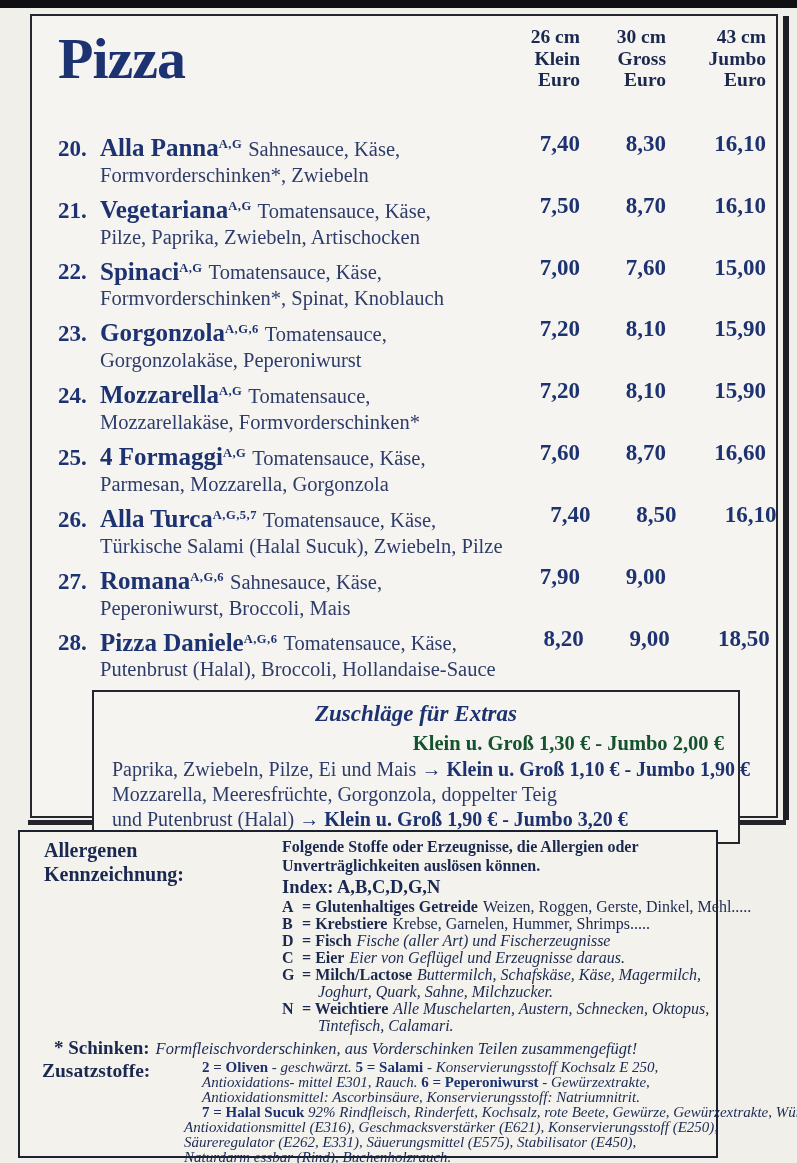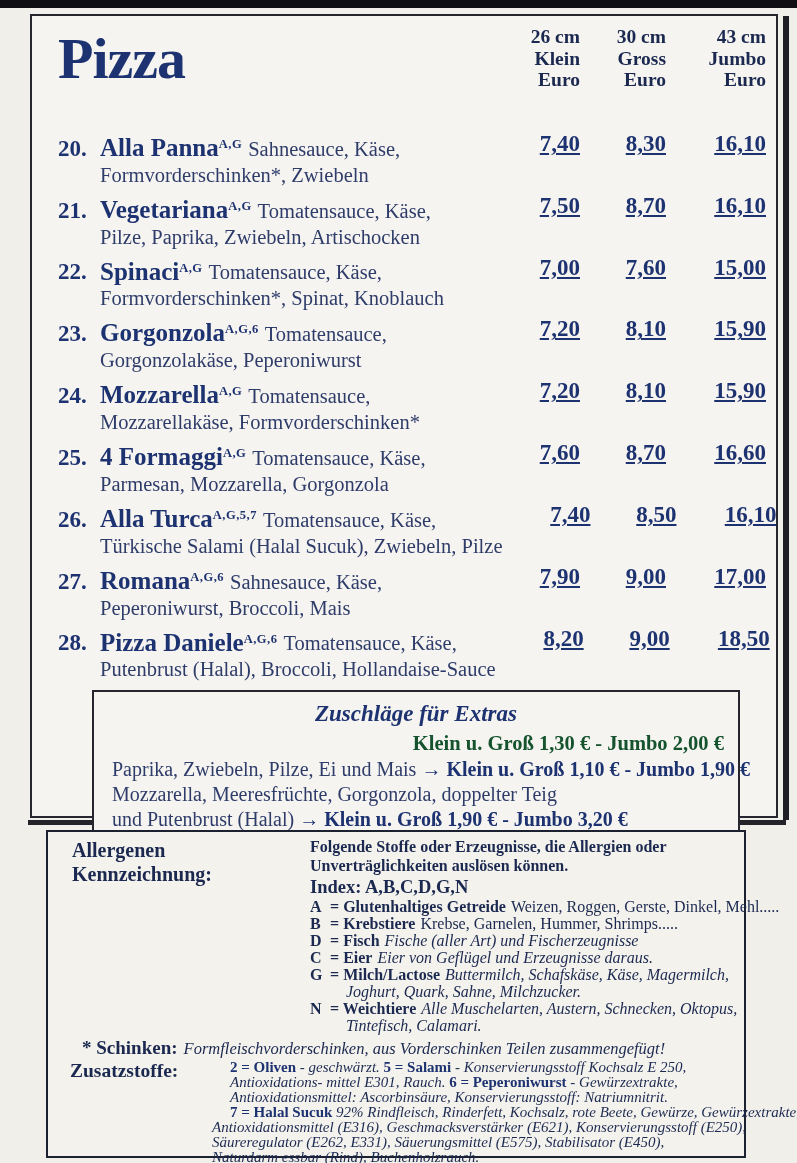--- a/index.html
+++ b/index.html
@@ -34,41 +34,41 @@
   .items { margin-top:4px; }
   .item { display:flex; margin-bottom:4px; }
   .item-text { flex:1; }
   .line1 { font-size:20.5px; line-height:28px; white-space:nowrap; }
   .num { display:inline-block; width:42px; font-weight:bold; font-size:23px; color:#1d3270; }
   .iname { font-weight:bold; font-size:25px; color:#1d3270; }
   .isup { font-weight:bold; font-size:12.5px; color:#1d3270; vertical-align:super; letter-spacing:.5px; }
   .idesc { color:#2e3c6a; margin-left:6px; }
   .line2 { padding-left:42px; font-size:20.5px; line-height:25px; color:#2e3c6a; white-space:nowrap; }
   .prices { display:flex; flex:0 0 274px; }
-  .price { font-weight:bold; font-size:23px; line-height:28px; color:#1d3270; text-align:right;text-decoration:underline; }
+  .price { font-weight:bold; font-size:23px; line-height:28px; color:#1d3270; text-align:right; }
   .price.c0 { width:88px; } .price.c1 { width:86px; } .price.c2 { width:100px; }
 
   
   .extras-box {
     margin:8px 0 0 34px; width:648px;
     border:2px solid #26262e; padding:8px 14px 10px;
     background:#f6f4f0;
   }
   .extras-title { text-align:center; font-style:italic; font-weight:bold; font-size:23px; line-height:28px; color:#1d3270; }
   .extras-subtitle { text-align:right; font-weight:bold; font-size:20.5px; line-height:26px; color:#14532d; margin-top:2px; }
   .extras-lines { margin-top:1px; padding-left:4px; }
   .extra-line { font-size:20px; line-height:25px; color:#2e3c6a; white-space:nowrap; }
   .b { font-weight:bold; color:#1d3270; font-style:normal; }
   .i { font-style:italic; }
 
   
   .allerg-box {
     position:absolute; left:18px; top:830px; width:700px; height:328px;
     background:#f4f2ed; border:2.5px solid #1c2130;
-    padding-top:6px; color:#1b2950;margin-left:28px;
+    padding-top:6px; color:#1b2950;
   }
   .allerg-row1 { display:flex; padding-left:24px; }
   .allerg-label { flex:0 0 238px; font-weight:bold; font-size:20px; line-height:24px; }
   .allerg-right { flex:1; }
   .intro { font-weight:bold; font-size:16px; line-height:18.5px; }
   .index-title { font-weight:bold; font-size:18.5px; line-height:20px; margin-top:2px; }
   .entries { margin-top:1px; }
   .entry-line { font-size:16px; line-height:17px; white-space:nowrap; }
   .entry-letter { display:inline-block; width:16px; font-weight:bold; }
   .entry-eq { font-weight:bold; }
@@ -191,21 +191,20 @@
           </div>
         </div>
         <div class="item">
           <div class="item-text">
             <div class="line1"><span class="num">27.</span><span class="iname">Romana</span><sup class="isup">A,G,6</sup><span class="idesc">Sahnesauce, Käse,</span></div>
             <div class="line2">Peperoniwurst, Broccoli, Mais</div>
           </div>
           <div class="prices">
             <span class="price c0">7,90</span>
             <span class="price c1">9,00</span>
-            <span class="price c2">17,00</span>
           </div>
         </div>
         <div class="item">
           <div class="item-text">
             <div class="line1"><span class="num">28.</span><span class="iname">Pizza Daniele</span><sup class="isup">A,G,6</sup><span class="idesc">Tomatensauce, Käse,</span></div>
             <div class="line2">Putenbrust (Halal), Broccoli, Hollandaise-Sauce</div>
           </div>
           <div class="prices">
             <span class="price c0">8,20</span>
             <span class="price c1">9,00</span>

